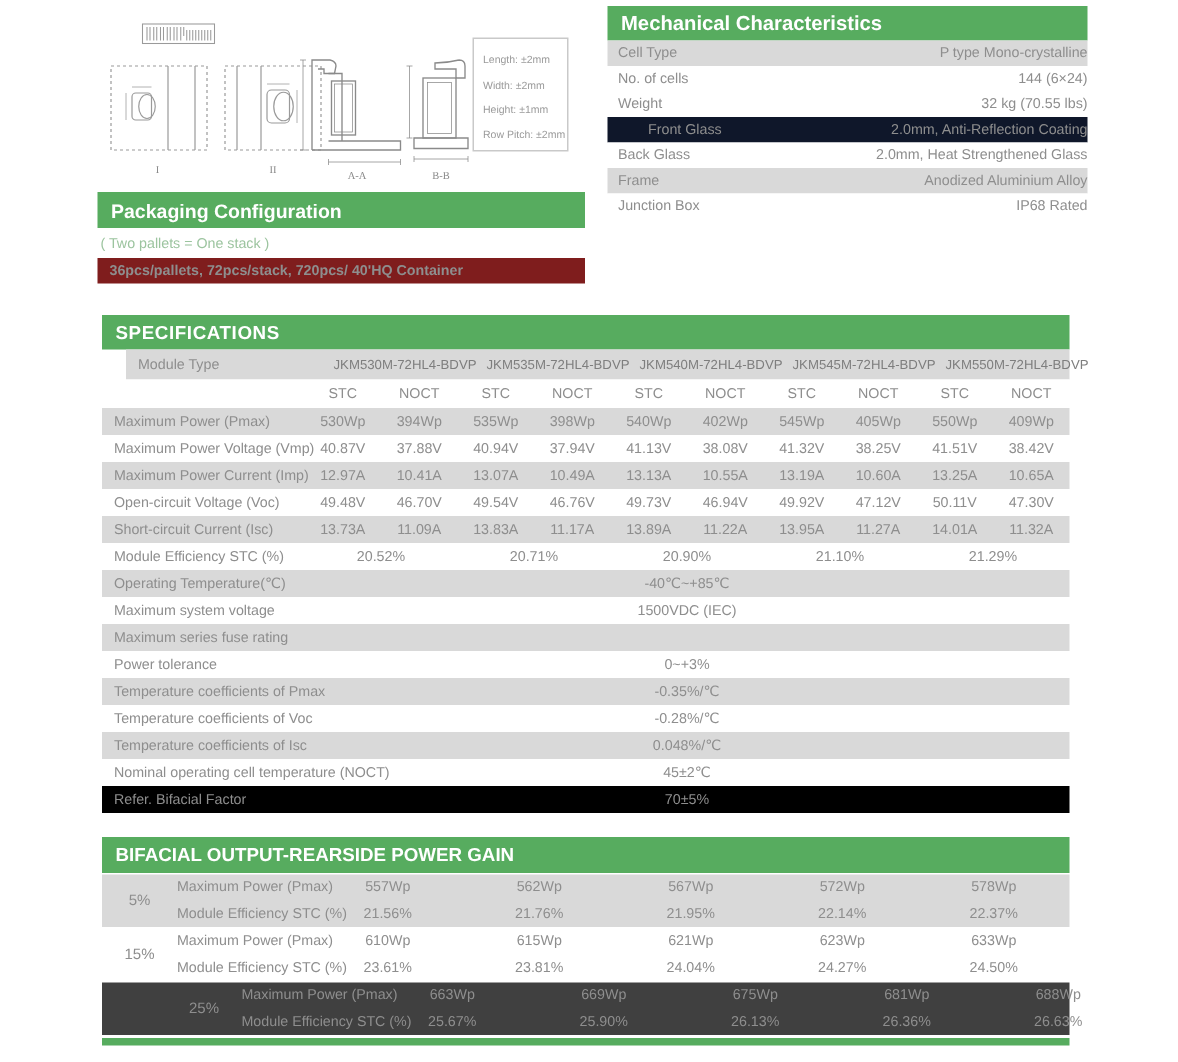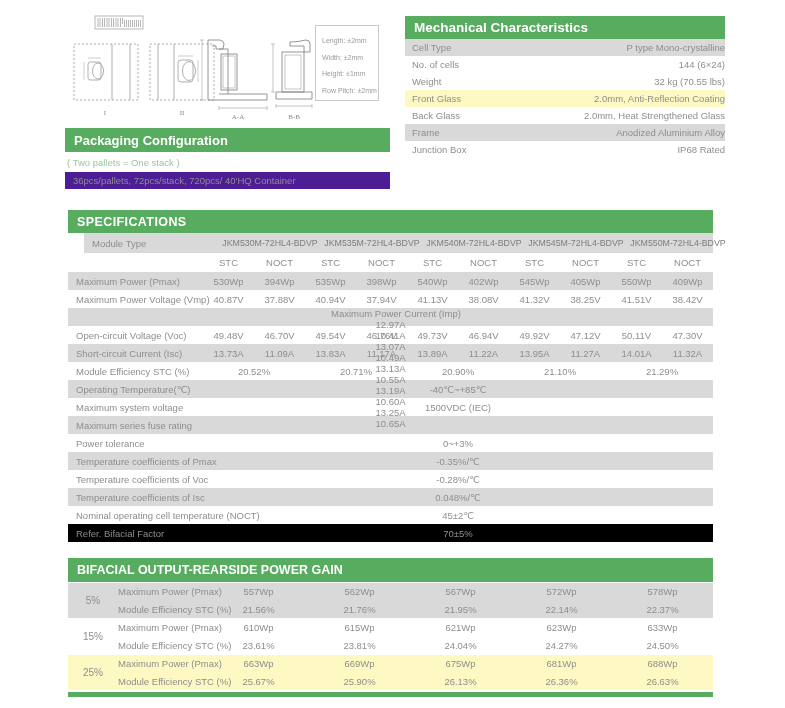--- a/index.html
+++ b/index.html
@@ -15,21 +15,21 @@
   #tolbox{position:absolute;left:247px;top:17px;width:64px;height:76px;border:1px solid #c9c9c9;padding:7px 0 0 6px;font-size:7px;color:#9a9a9a;line-height:16.5px;white-space:nowrap}
   svg text{font-family:"Liberation Serif",serif;fill:#8a8a8a}
 
   
   #packaging{left:65px;top:128px;width:325px}
   #packaging .banner{height:24px;font-size:13px}
   #pack-note{margin:5px 0 4px 2px;font-size:9.5px;color:#9cc49f}
   #pack-bar{height:17px;line-height:17px;font-size:9.5px;padding-left:8px}
 
   
-  #mechanical{left:405px;top:16px;width:320px}
+  #mechanical{left:405px;top:4px;width:320px}
   #mechanical .banner{height:23px;font-size:13.5px}
   .mrow{display:flex;align-items:center;min-height:17px;font-size:9.5px}
   .mrow.tall{min-height:27px}
   .mlabel{width:95px;padding-left:7px;flex:none;white-space:nowrap}
   .mval{flex:1;text-align:right;line-height:11px}
 
   
   #specifications{left:68px;top:210px;width:645px}
   #specifications .banner{height:23px;font-size:12.5px;letter-spacing:.4px}
   .srow{display:flex;align-items:center;height:18px;font-size:9.5px;white-space:nowrap}
@@ -107,38 +107,38 @@
     <div>Length: ±2mm</div>
     <div>Width: ±2mm</div>
     <div>Height: ±1mm</div>
     <div>Row Pitch: ±2mm</div>
   </div>
 </div>
 
 <div id="packaging" class="abs">
   <div class="banner" style="background: rgb(87, 172, 95);">Packaging Configuration</div>
   <div id="pack-note">( Two pallets = One stack )</div>
-  <div id="pack-bar" class="g" style="background: #4c1d95;">36pcs/pallets, 72pcs/stack, 720pcs/ 40'HQ Container</div>
+  <div id="pack-bar" class="g" style="background: #7f1d1d; font-weight: bold;">36pcs/pallets, 72pcs/stack, 720pcs/ 40'HQ Container</div>
 </div>
 
 <div id="mechanical" class="abs">
   <div class="banner" style="background: rgb(87, 172, 95);">Mechanical Characteristics</div>
   <div class="mrow g" style="background: rgb(217, 217, 217);">
       <div class="mlabel">Cell  Type</div>
       <div class="mval">P type Mono-crystalline</div>
     </div>
   <div class="mrow w">
       <div class="mlabel">No. of cells</div>
       <div class="mval">144 (6×24)</div>
     </div>
   <div class="mrow w">
       <div class="mlabel">Weight</div>
       <div class="mval">32 kg (70.55 lbs)</div>
     </div>
-  <div class="mrow g" style="background: #fef9c3;">
+  <div class="mrow g" style="background: #0f172a; padding-left: 20px;">
       <div class="mlabel">Front Glass</div>
       <div class="mval">2.0mm, Anti-Reflection Coating</div>
     </div>
   <div class="mrow w">
       <div class="mlabel">Back Glass</div>
       <div class="mval">2.0mm, Heat Strengthened Glass</div>
     </div>
   <div class="mrow g" style="background: rgb(217, 217, 217);">
       <div class="mlabel">Frame</div>
       <div class="mval">Anodized Aluminium Alloy</div>
@@ -196,21 +196,21 @@
     <div class="half">40.94V</div>
       <div class="half">37.94V</div>
     <div class="half">41.13V</div>
       <div class="half">38.08V</div>
     <div class="half">41.32V</div>
       <div class="half">38.25V</div>
     <div class="half">41.51V</div>
       <div class="half">38.42V</div>
   </div>
 
-  <div class="srow g" style="background: rgb(217, 217, 217); flex-direction: column;">
+  <div class="srow g" style="background: rgb(217, 217, 217);">
     <div class="slabel">Maximum Power Current (Imp)</div>
     <div class="half">12.97A</div>
       <div class="half">10.41A</div>
     <div class="half">13.07A</div>
       <div class="half">10.49A</div>
     <div class="half">13.13A</div>
       <div class="half">10.55A</div>
     <div class="half">13.19A</div>
       <div class="half">10.60A</div>
     <div class="half">13.25A</div>
@@ -331,21 +331,21 @@
         <div class="blabel">Module Efficiency STC (%)</div>
         <div class="bcol">23.61%</div>
         <div class="bcol">23.81%</div>
         <div class="bcol">24.04%</div>
         <div class="bcol">24.27%</div>
         <div class="bcol">24.50%</div>
       </div>
     </div>
   </div>
 
-  <div class="bgroup g" style="background: #fef9c3;">
+  <div class="bgroup g" style="background: #404040; padding-left: 43px;">
     <div class="bgain">25%</div>
     <div class="bcontent">
       <div class="brow">
         <div class="blabel">Maximum Power (Pmax)</div>
         <div class="bcol">663Wp</div>
         <div class="bcol">669Wp</div>
         <div class="bcol">675Wp</div>
         <div class="bcol">681Wp</div>
         <div class="bcol">688Wp</div>
       </div>

